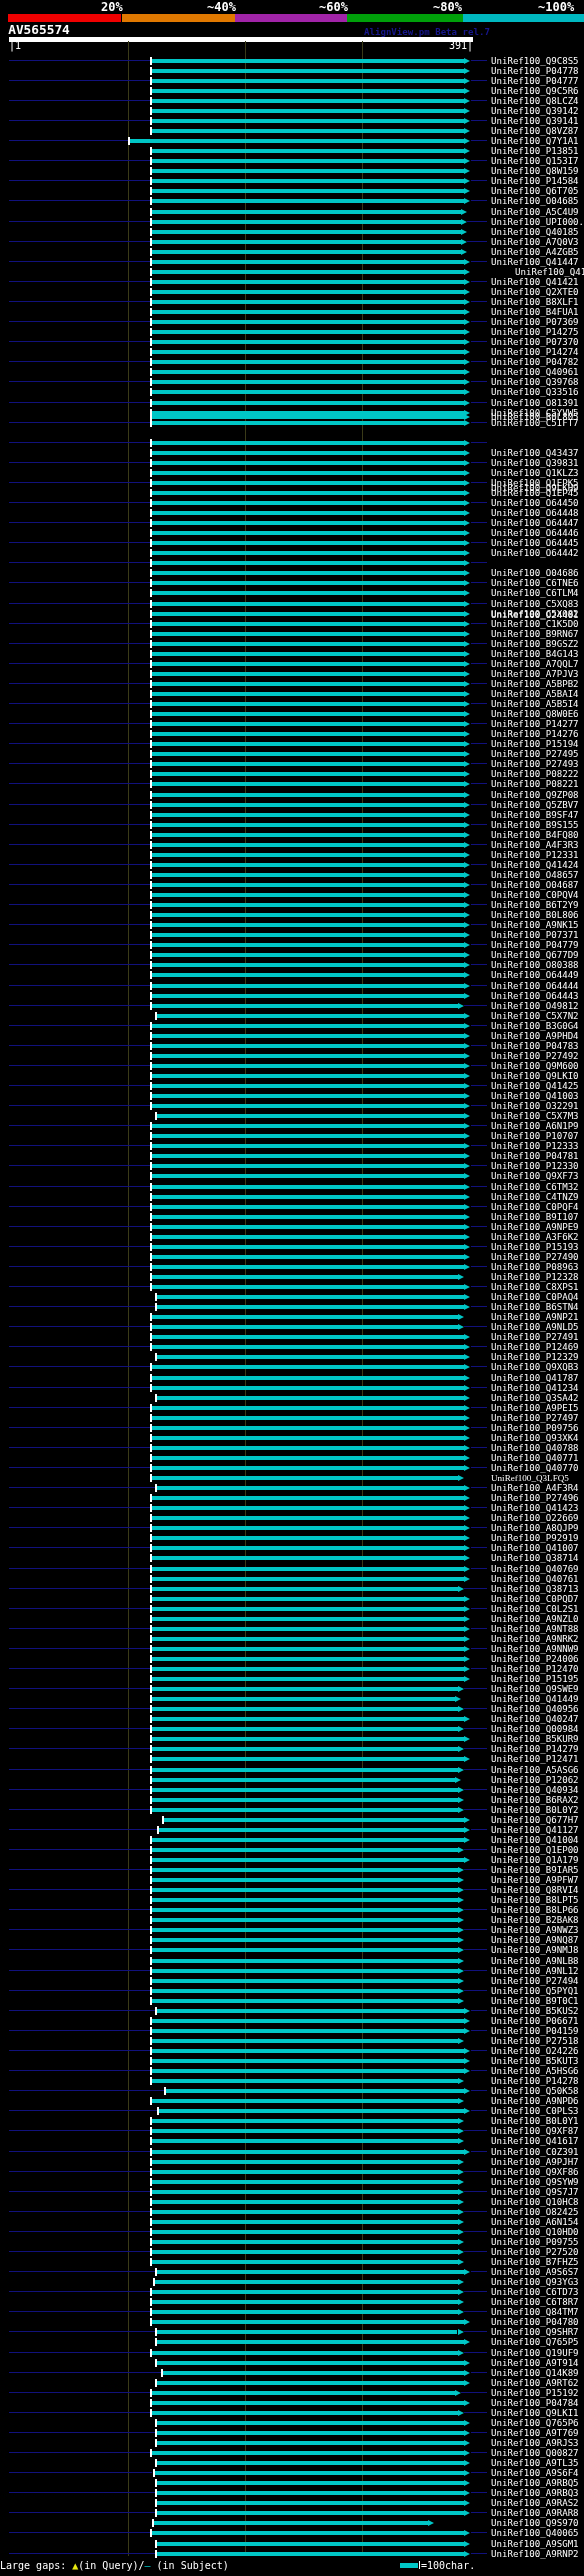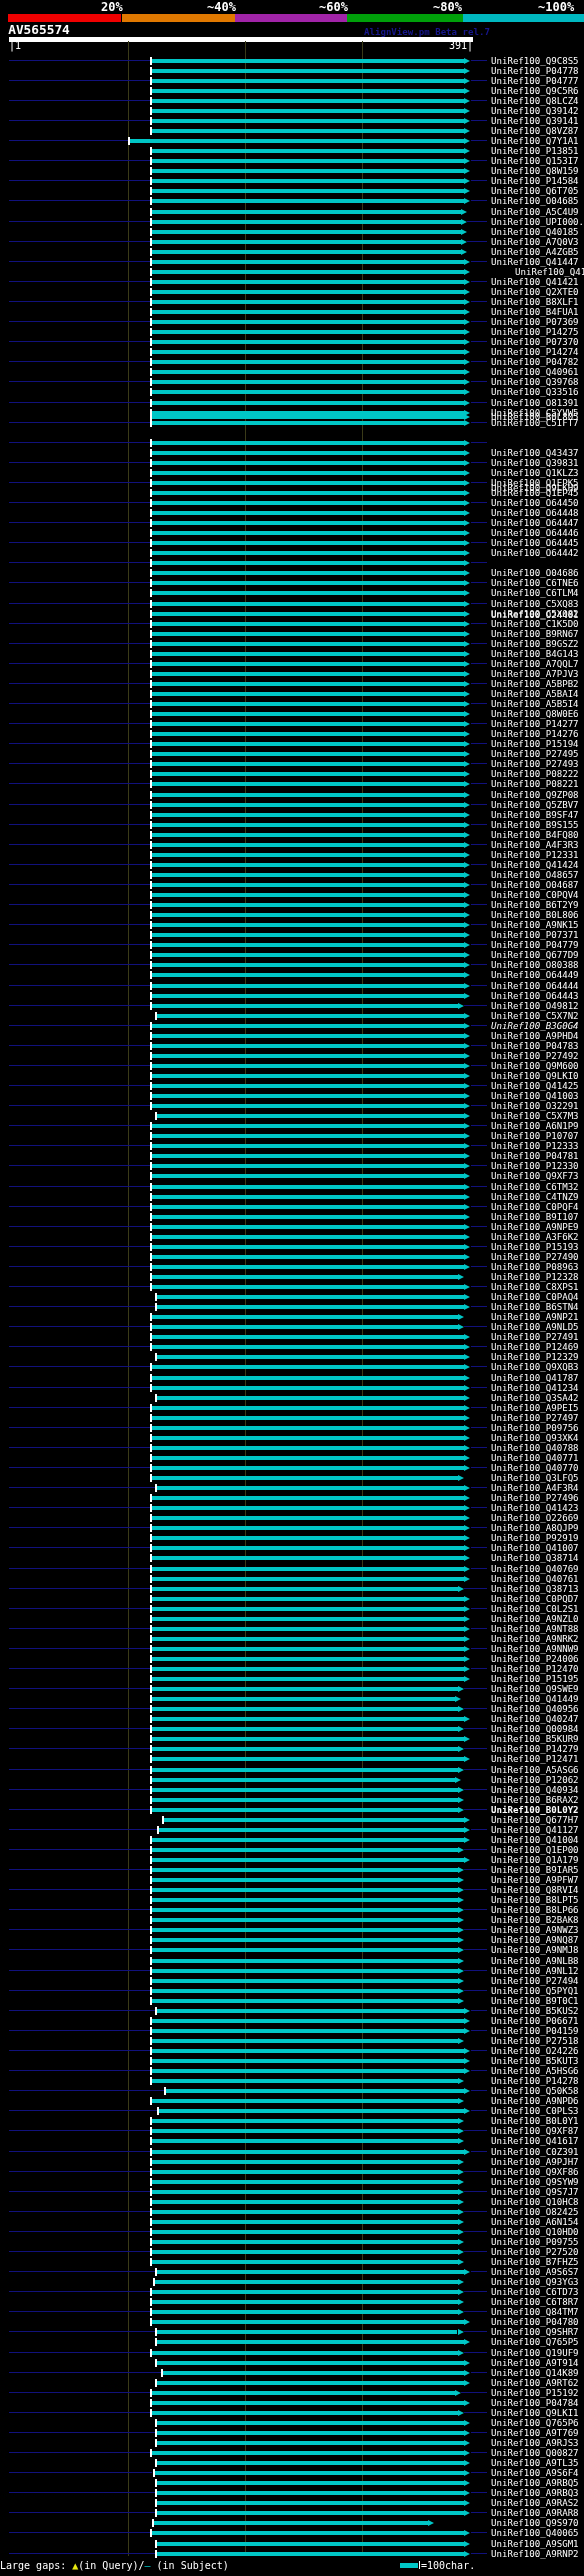--- a/index.html
+++ b/index.html
@@ -726,21 +726,21 @@
       <div class="abs tick" style="left: 155px; top: 0.9px;"></div>
       <div class="abs arrow" style="left: 464px; top: 1.8px; border-left: 6.4px solid rgb(0, 198, 198);"></div>
       <div class="abs row-label" style="left: 491px; top: 0px;">UniRef100_C5X7N2</div>
     </div>
     <div class="abs" style="left: 0px; top: 1021px; width: 585px; height: 10px;">
       <div class="abs conn" style="left: 9.1px; top: 3.7px; width: 141px; background: rgb(17, 17, 124);"></div>
       <div class="abs bar" style="left: 150px; top: 2.7px; width: 314px; background: rgb(0, 198, 198);"></div>
       <div class="abs tick" style="left: 150px; top: 0.9px;"></div>
       <div class="abs arrow" style="left: 464px; top: 1.8px; border-left: 6.4px solid rgb(0, 198, 198);"></div>
       <div class="abs conn" style="left: 471px; top: 3.7px; width: 16.4px; background: rgb(17, 17, 124);"></div>
-      <div class="abs row-label" style="left: 491px; top: 0px; font-style: italic;">UniRef100_B3G0G4</div>
+      <div class="abs row-label" style="left: 491px; top: 0px;">UniRef100_B3G0G4</div>
     </div>
     <div class="abs" style="left: 0px; top: 1031px; width: 585px; height: 10px;">
       <div class="abs bar" style="left: 150px; top: 2.7px; width: 314px; background: rgb(0, 198, 198);"></div>
       <div class="abs tick" style="left: 150px; top: 0.9px;"></div>
       <div class="abs arrow" style="left: 464px; top: 1.8px; border-left: 6.4px solid rgb(0, 198, 198);"></div>
       <div class="abs row-label" style="left: 491px; top: 0px;">UniRef100_A9PHD4</div>
     </div>
     <div class="abs" style="left: 0px; top: 1041px; width: 585px; height: 10px;">
       <div class="abs conn" style="left: 9.1px; top: 3.7px; width: 141px; background: rgb(17, 17, 124);"></div>
       <div class="abs bar" style="left: 150px; top: 2.7px; width: 314px; background: rgb(0, 198, 198);"></div>
@@ -1036,21 +1036,21 @@
       <div class="abs row-label" style="left: 491px; top: 0px;">UniRef100_Q40771</div>
     </div>
     <div class="abs" style="left: 0px; top: 1463px; width: 585px; height: 10px;">
       <div class="abs conn" style="left: 9.1px; top: 3.7px; width: 141px; background: rgb(17, 17, 124);"></div>
       <div class="abs bar" style="left: 150px; top: 2.7px; width: 314px; background: rgb(0, 198, 198);"></div>
       <div class="abs tick" style="left: 150px; top: 0.9px;"></div>
       <div class="abs arrow" style="left: 464px; top: 1.8px; border-left: 6.4px solid rgb(0, 198, 198);"></div>
       <div class="abs conn" style="left: 471px; top: 3.7px; width: 16.4px; background: rgb(17, 17, 124);"></div>
       <div class="abs row-label" style="left: 491px; top: 0px;">UniRef100_Q40770</div>
     </div>
-    <div class="abs" style="left: 0px; top: 1473px; width: 585px; height: 10px;">
+    <div class="abs" style="left: 0px; top: 1473px; width: 585px; height: 10px; font-family: Liberation Serif, serif;">
       <div class="abs bar" style="left: 150px; top: 2.7px; width: 308px; background: rgb(0, 198, 198);"></div>
       <div class="abs tick" style="left: 150px; top: 0.9px;"></div>
       <div class="abs arrow" style="left: 458px; top: 1.8px; border-left: 6.4px solid rgb(0, 198, 198);"></div>
       <div class="abs row-label" style="left: 491px; top: 0px;">UniRef100_Q3LFQ5</div>
     </div>
     <div class="abs" style="left: 0px; top: 1483px; width: 585px; height: 10px;">
       <div class="abs conn" style="left: 9.1px; top: 3.7px; width: 146px; background: rgb(17, 17, 124);"></div>
       <div class="abs bar" style="left: 155px; top: 2.7px; width: 309px; background: rgb(0, 198, 198);"></div>
       <div class="abs tick" style="left: 155px; top: 0.9px;"></div>
       <div class="abs arrow" style="left: 464px; top: 1.8px; border-left: 6.4px solid rgb(0, 198, 198);"></div>
@@ -1272,21 +1272,21 @@
       <div class="abs tick" style="left: 150px; top: 0.9px;"></div>
       <div class="abs arrow" style="left: 458px; top: 1.8px; border-left: 6.4px solid rgb(0, 198, 198);"></div>
       <div class="abs row-label" style="left: 491px; top: 0px;">UniRef100_B6RAX2</div>
     </div>
     <div class="abs" style="left: 0px; top: 1805px; width: 585px; height: 10px;">
       <div class="abs conn" style="left: 9.1px; top: 3.7px; width: 141px; background: rgb(17, 17, 124);"></div>
       <div class="abs bar" style="left: 150px; top: 2.7px; width: 308px; background: rgb(0, 198, 198);"></div>
       <div class="abs tick" style="left: 150px; top: 0.9px;"></div>
       <div class="abs arrow" style="left: 458px; top: 1.8px; border-left: 6.4px solid rgb(0, 198, 198);"></div>
       <div class="abs conn" style="left: 464px; top: 3.7px; width: 23px; background: rgb(17, 17, 124);"></div>
-      <div class="abs row-label" style="left: 491px; top: 0px; font-weight: bold;">UniRef100_B0L0Y2</div>
+      <div class="abs row-label" style="left: 491px; top: 0px;">UniRef100_B0L0Y2</div>
     </div>
     <div class="abs" style="left: 0px; top: 1815px; width: 585px; height: 10px;">
       <div class="abs bar" style="left: 162px; top: 2.7px; width: 302px; background: rgb(0, 198, 198);"></div>
       <div class="abs tick" style="left: 162px; top: 0.9px;"></div>
       <div class="abs arrow" style="left: 464px; top: 1.8px; border-left: 6.4px solid rgb(0, 198, 198);"></div>
       <div class="abs row-label" style="left: 491px; top: 0px;">UniRef100_Q677H7</div>
     </div>
     <div class="abs" style="left: 0px; top: 1825px; width: 585px; height: 10px;">
       <div class="abs conn" style="left: 9.1px; top: 3.7px; width: 148px; background: rgb(17, 17, 124);"></div>
       <div class="abs bar" style="left: 157px; top: 2.7px; width: 307px; background: rgb(0, 198, 198);"></div>

